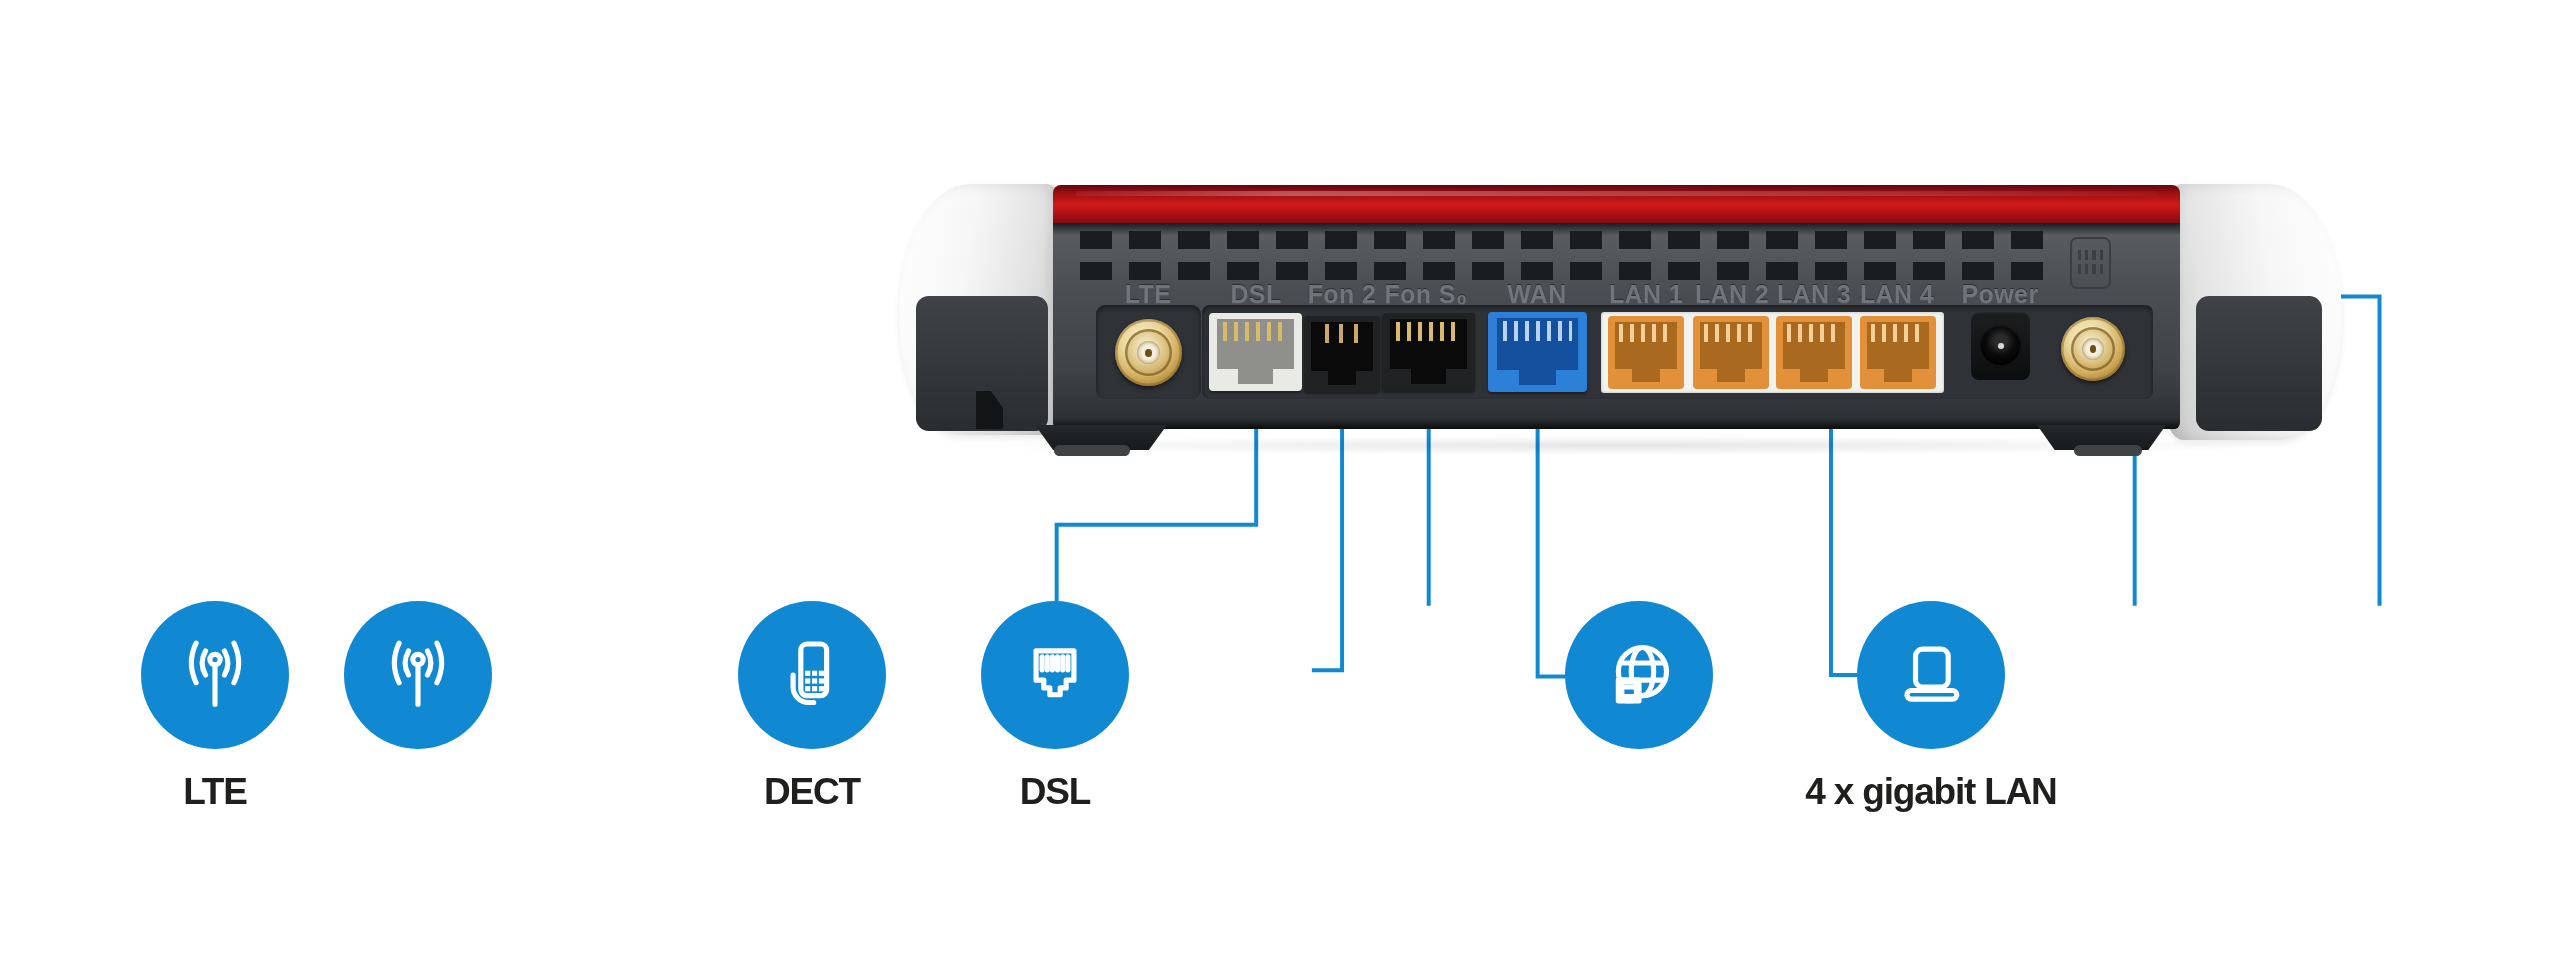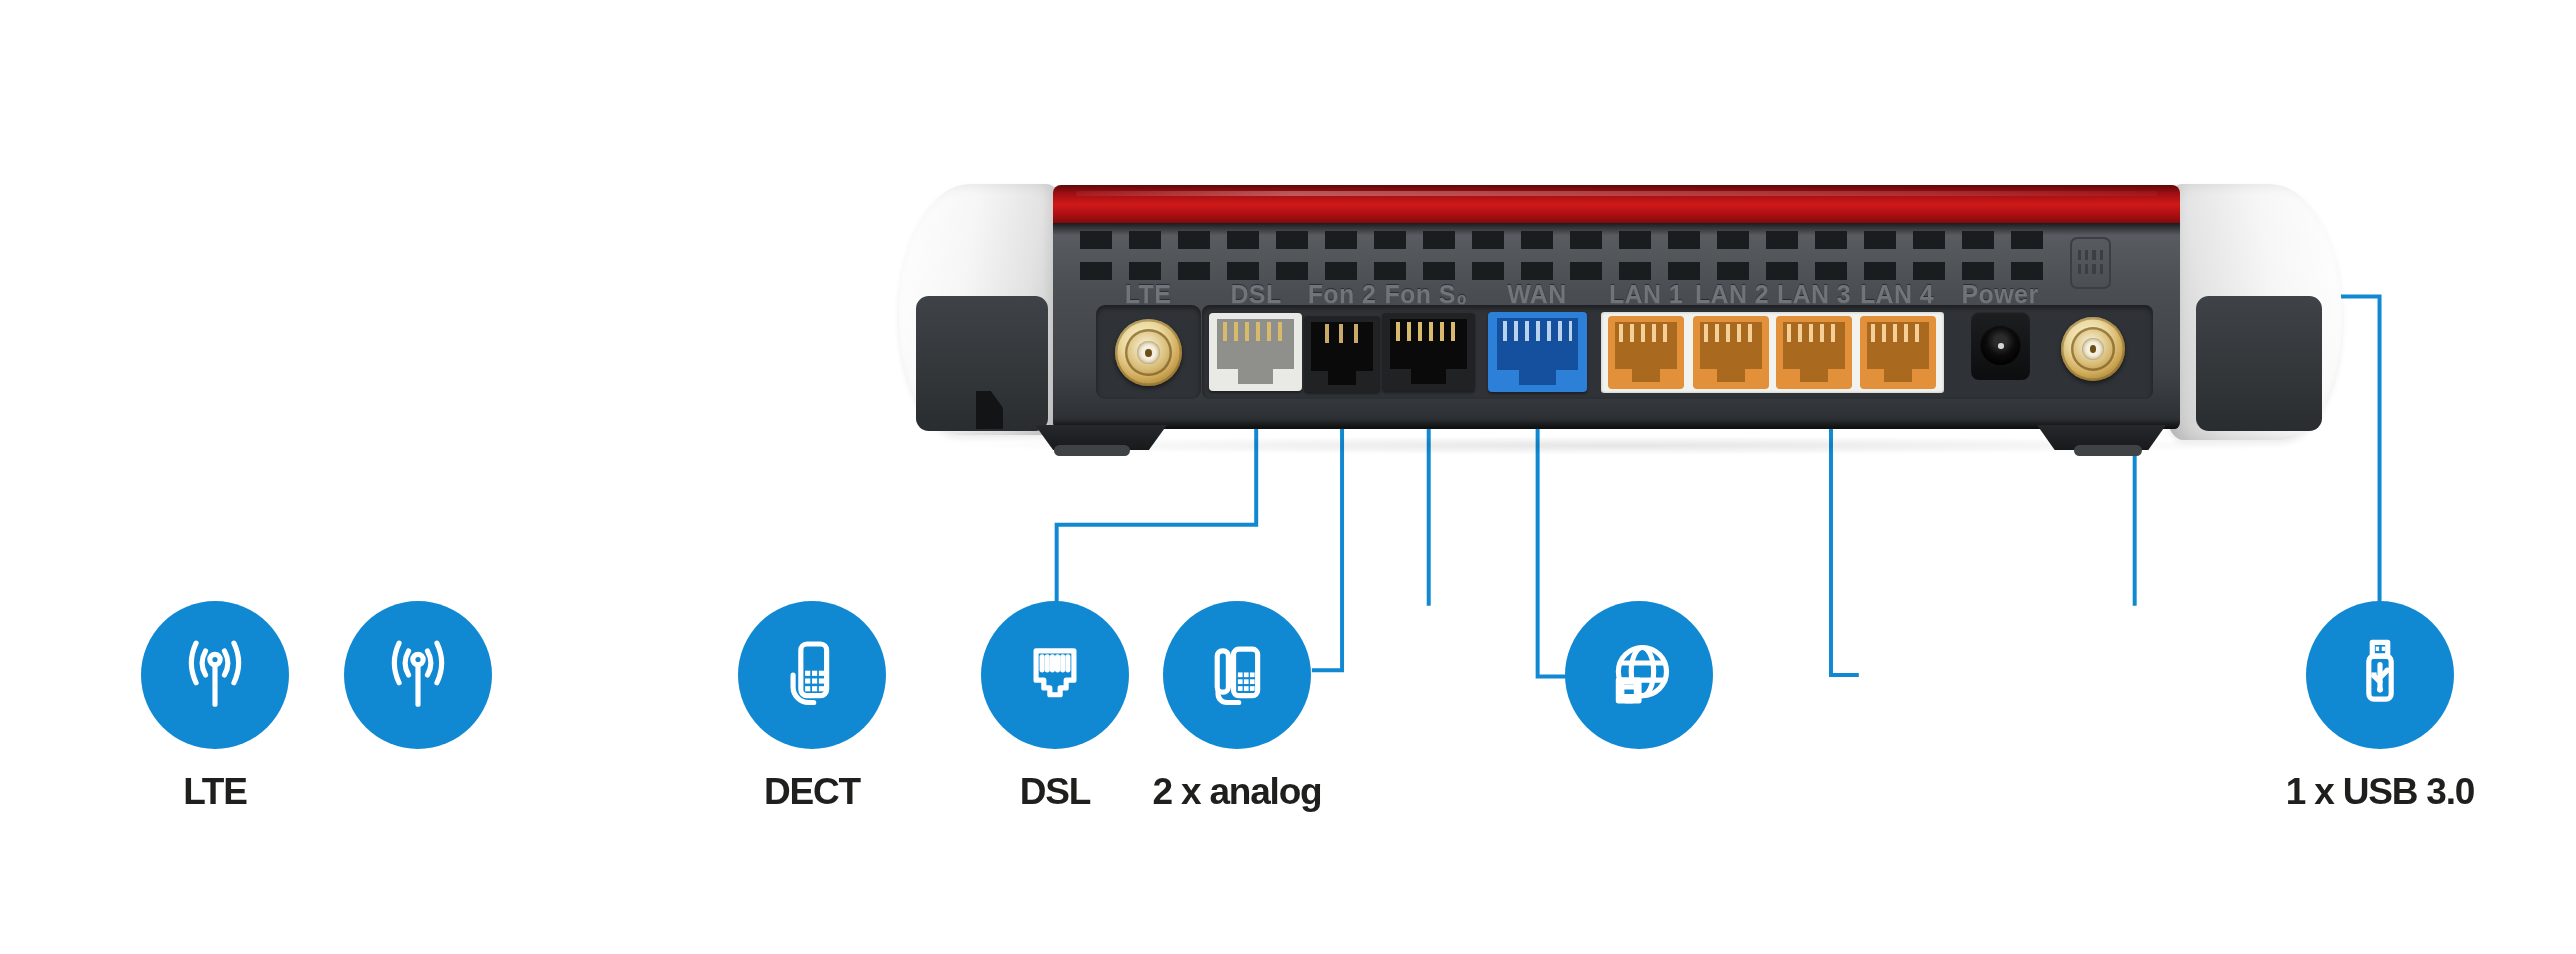--- a/index.html
+++ b/index.html
@@ -275,70 +275,43 @@
         <line x1="41" y1="29" x2="41" y2="44" stroke-width="4"></line>
         <line x1="47" y1="29" x2="47" y2="44" stroke-width="4"></line>
         <line x1="53" y1="29" x2="53" y2="44" stroke-width="4"></line>
         <line x1="59" y1="29" x2="59" y2="44" stroke-width="4"></line>
         <line x1="65" y1="29" x2="65" y2="44" stroke-width="4"></line>
       </svg>
     </div>
     <div class="label">DSL</div>
   </div>
 
-  <div class="feature" style="left:1237px">
-    <div class="circle">
-      <svg viewBox="0 0 100 100">
-        <path d="M28 68 v4 a10 10 0 0 0 10 10 h14"></path>
-        <rect x="27" y="22" width="13" height="48" rx="6"></rect>
-        <rect x="46" y="20" width="28" height="54" rx="6"></rect>
-        <rect class="f" x="51" y="47" width="5.5" height="5.5"></rect>
-          <rect class="f" x="58" y="47" width="5.5" height="5.5"></rect>
-          <rect class="f" x="65" y="47" width="5.5" height="5.5"></rect>
-        <rect class="f" x="51" y="55" width="5.5" height="5.5"></rect>
-          <rect class="f" x="58" y="55" width="5.5" height="5.5"></rect>
-          <rect class="f" x="65" y="55" width="5.5" height="5.5"></rect>
-        <rect class="f" x="51" y="63" width="5.5" height="5.5"></rect>
-          <rect class="f" x="58" y="63" width="5.5" height="5.5"></rect>
-          <rect class="f" x="65" y="63" width="5.5" height="5.5"></rect>
-      </svg>
-    </div>
-    <div class="label">2 x analog</div>
-  </div>
 
 
   <div class="feature" style="left:1639px">
     <div class="circle">
       <svg viewBox="0 0 100 100">
         <circle cx="54" cy="46" r="28"></circle>
         <ellipse cx="54" cy="46" rx="13" ry="28"></ellipse>
         <line x1="28" y1="36" x2="80" y2="36"></line>
         <line x1="28" y1="56" x2="80" y2="56"></line>
         <rect class="bg" x="26" y="56" width="24" height="24" stroke="none"></rect>
         <rect x="30" y="58" width="17" height="17" rx="2" stroke-width="5"></rect>
         <line x1="34" y1="64" x2="43" y2="64" stroke-width="4"></line>
         <rect class="f" x="34" y="75" width="9" height="8"></rect>
       </svg>
     </div>
   </div>
 
-
-
-  <div class="feature" style="left:2380px">
-    <div class="circle">
-      <svg viewBox="0 0 100 100">
-        <rect x="41" y="12" width="18" height="16" stroke-width="5"></rect>
-        <rect class="f" x="45" y="17" width="4" height="5"></rect>
-          <rect class="f" x="52" y="17" width="4" height="5"></rect>
-        <rect x="37" y="28" width="26" height="50" rx="6"></rect>
-        <line x1="50" y1="38" x2="50" y2="64" stroke-width="4"></line>
-        <circle class="f" cx="50" cy="67" r="3.5"></circle>
-        <path d="M50 58 L43 51" stroke-width="4"></path>
-          <rect class="f" x="40" y="47" width="6" height="6"></rect>
-        <path d="M50 53 L57 46" stroke-width="4"></path>
-          <circle class="f" cx="58.5" cy="44.5" r="3.2"></circle>
-      </svg>
-    </div>
-    <div class="label">1 x USB 3.0</div>
-  </div>
+  <div class="feature" style="left:1931px">
+    <div class="circle">
+      <svg viewBox="0 0 100 100">
+        <rect x="32" y="20" width="38" height="44" rx="8"></rect>
+        <rect x="22" y="68" width="58" height="10" rx="5"></rect>
+      </svg>
+    </div>
+    <div class="label">4 x gigabit LAN</div>
+  </div>
+
+
 
 </div>
 
 
 </body></html>

